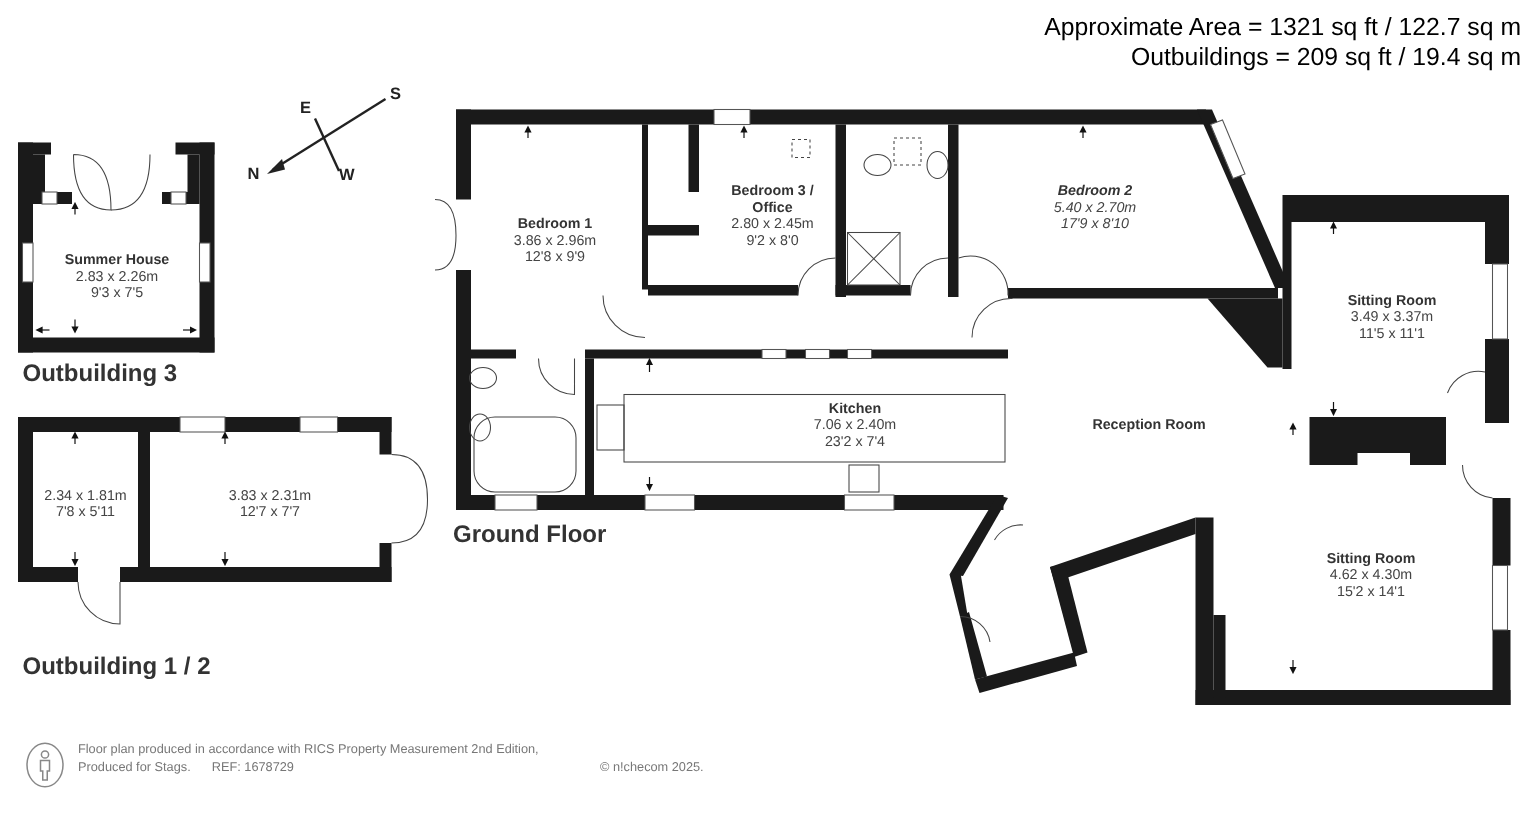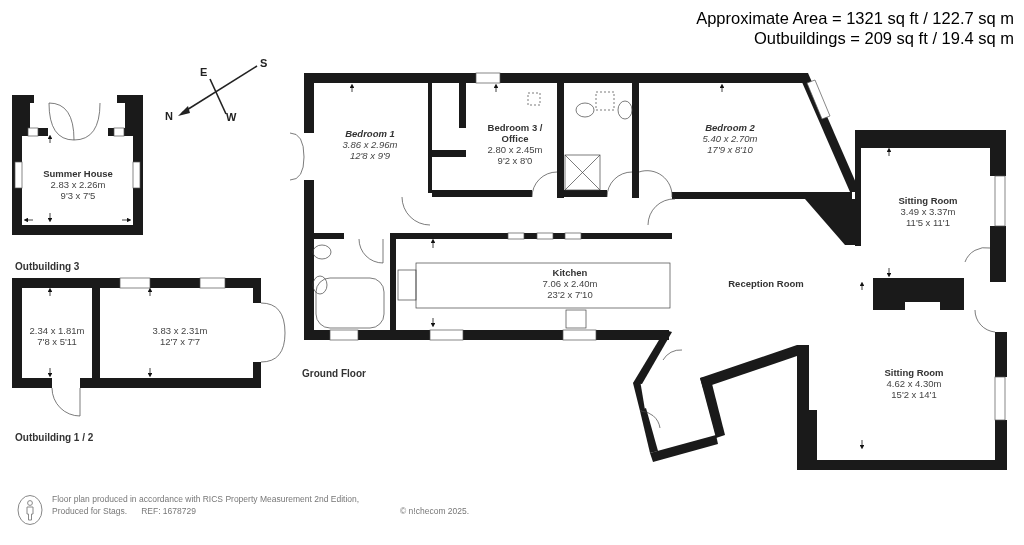--- a/index.html
+++ b/index.html
@@ -4,21 +4,21 @@
 <style>
   html,body{margin:0;padding:0;background:#ffffff;}
   body{width:1024px;height:545px;position:relative;overflow:hidden;font-family:"Liberation Sans",sans-serif;color:#222;}
   svg#plan{position:absolute;left:0;top:0;width:1024px;height:545px;}
   .area{position:absolute;right:10px;text-align:right;color:#000000;font-family:"Liberation Sans",sans-serif;}
   .area .line{font-size:16.5px;line-height:20px;white-space:nowrap;}
   .area .note{font-size:10px;line-height:14px;margin-top:2px;}
   .lbl{position:absolute;text-align:center;font-family:"Liberation Sans",sans-serif;color:#333;line-height:11px;white-space:nowrap;}
   .lbl .nm{font-weight:bold;font-size:9.5px;display:block;}
   .lbl .dm{font-size:9.5px;display:block;color:#444;}
-  .cap{position:absolute;font-weight:bold;font-size:10px;color:#333;white-space:nowrap;margin-top:20px;}
+  .cap{position:absolute;font-weight:bold;font-size:16px;color:#333;white-space:nowrap;}
   .compass{position:absolute;font-weight:bold;font-size:11px;color:#222;}
   .footer{position:absolute;left:52px;top:494px;font-size:8.5px;line-height:11.5px;color:#777;white-space:nowrap;}
   .footer .ref{margin-left:14px;}
   .footer .copy{position:absolute;left:348px;top:11.5px;}
   .ficon{position:absolute;left:16px;top:494px;width:28px;height:32px;}
 </style>
 </head>
 <body>
 
 <svg id="plan" viewBox="0 0 1024 545" xmlns="http://www.w3.org/2000/svg">
@@ -198,21 +198,21 @@
   <span class="dm">9'3 x 7'5</span>
 </div>
 <div class="lbl" style="left:22px;top:325px;width:70px;">
   <span class="dm">2.34 x 1.81m</span>
   <span class="dm">7'8 x 5'11</span>
 </div>
 <div class="lbl" style="left:130px;top:325px;width:100px;">
   <span class="dm">3.83 x 2.31m</span>
   <span class="dm">12'7 x 7'7</span>
 </div>
-<div class="lbl" style="left:330px;top:128px;width:80px;font-style:italic;">
+<div class="lbl" style="left:330px;top:144px;width:80px;">
   <span class="nm">Bedroom 1</span>
   <span class="dm">3.86 x 2.96m</span>
   <span class="dm">12'8 x 9'9</span>
 </div>
 <div class="lbl" style="left:475px;top:122px;width:80px;">
   <span class="nm">Bedroom 3 /</span>
   <span class="nm">Office</span>
   <span class="dm">2.80 x 2.45m</span>
   <span class="dm">9'2 x 8'0</span>
 </div>
@@ -222,33 +222,33 @@
   <span class="dm">17'9 x 8'10</span>
 </div>
 <div class="lbl" style="left:888px;top:195px;width:80px;">
   <span class="nm">Sitting Room</span>
   <span class="dm">3.49 x 3.37m</span>
   <span class="dm">11'5 x 11'1</span>
 </div>
 <div class="lbl" style="left:530px;top:267px;width:80px;">
   <span class="nm">Kitchen</span>
   <span class="dm">7.06 x 2.40m</span>
-  <span class="dm">23'2 x 7'10</span>
+  <span class="dm">23'2 x 7'4</span>
 </div>
 <div class="lbl" style="left:718px;top:278px;width:96px;">
   <span class="nm">Reception Room</span>
 </div>
 <div class="lbl" style="left:872px;top:367px;width:84px;">
   <span class="nm">Sitting Room</span>
   <span class="dm">4.62 x 4.30m</span>
   <span class="dm">15'2 x 14'1</span>
 </div>
 
 <div class="cap" style="left:15px;top:241px;">Outbuilding 3</div>
-<div class="cap" style="left:15px;top:412px;">Outbuilding 1 / 2</div>
+<div class="cap" style="left:15px;top:436px;">Outbuilding 1 / 2</div>
 <div class="cap" style="left:302px;top:348px;">Ground Floor</div>
 
 <svg class="ficon" viewBox="0 0 28 32">
   <ellipse cx="14" cy="16" rx="12" ry="14.5" fill="none" stroke="#888" stroke-width="1"></ellipse>
   <circle cx="14" cy="9" r="2.4" fill="none" stroke="#888" stroke-width="1"></circle>
   <path d="M11,13 h6 v7 h-1.5 v6 h-3 v-6 h-1.5 z" fill="none" stroke="#888" stroke-width="1"></path>
 </svg>
 <div class="footer">
   <div>Floor plan produced in accordance with RICS Property Measurement 2nd Edition,</div>
   <div><span>Produced for Stags.</span><span class="ref">REF: 1678729</span></div>

